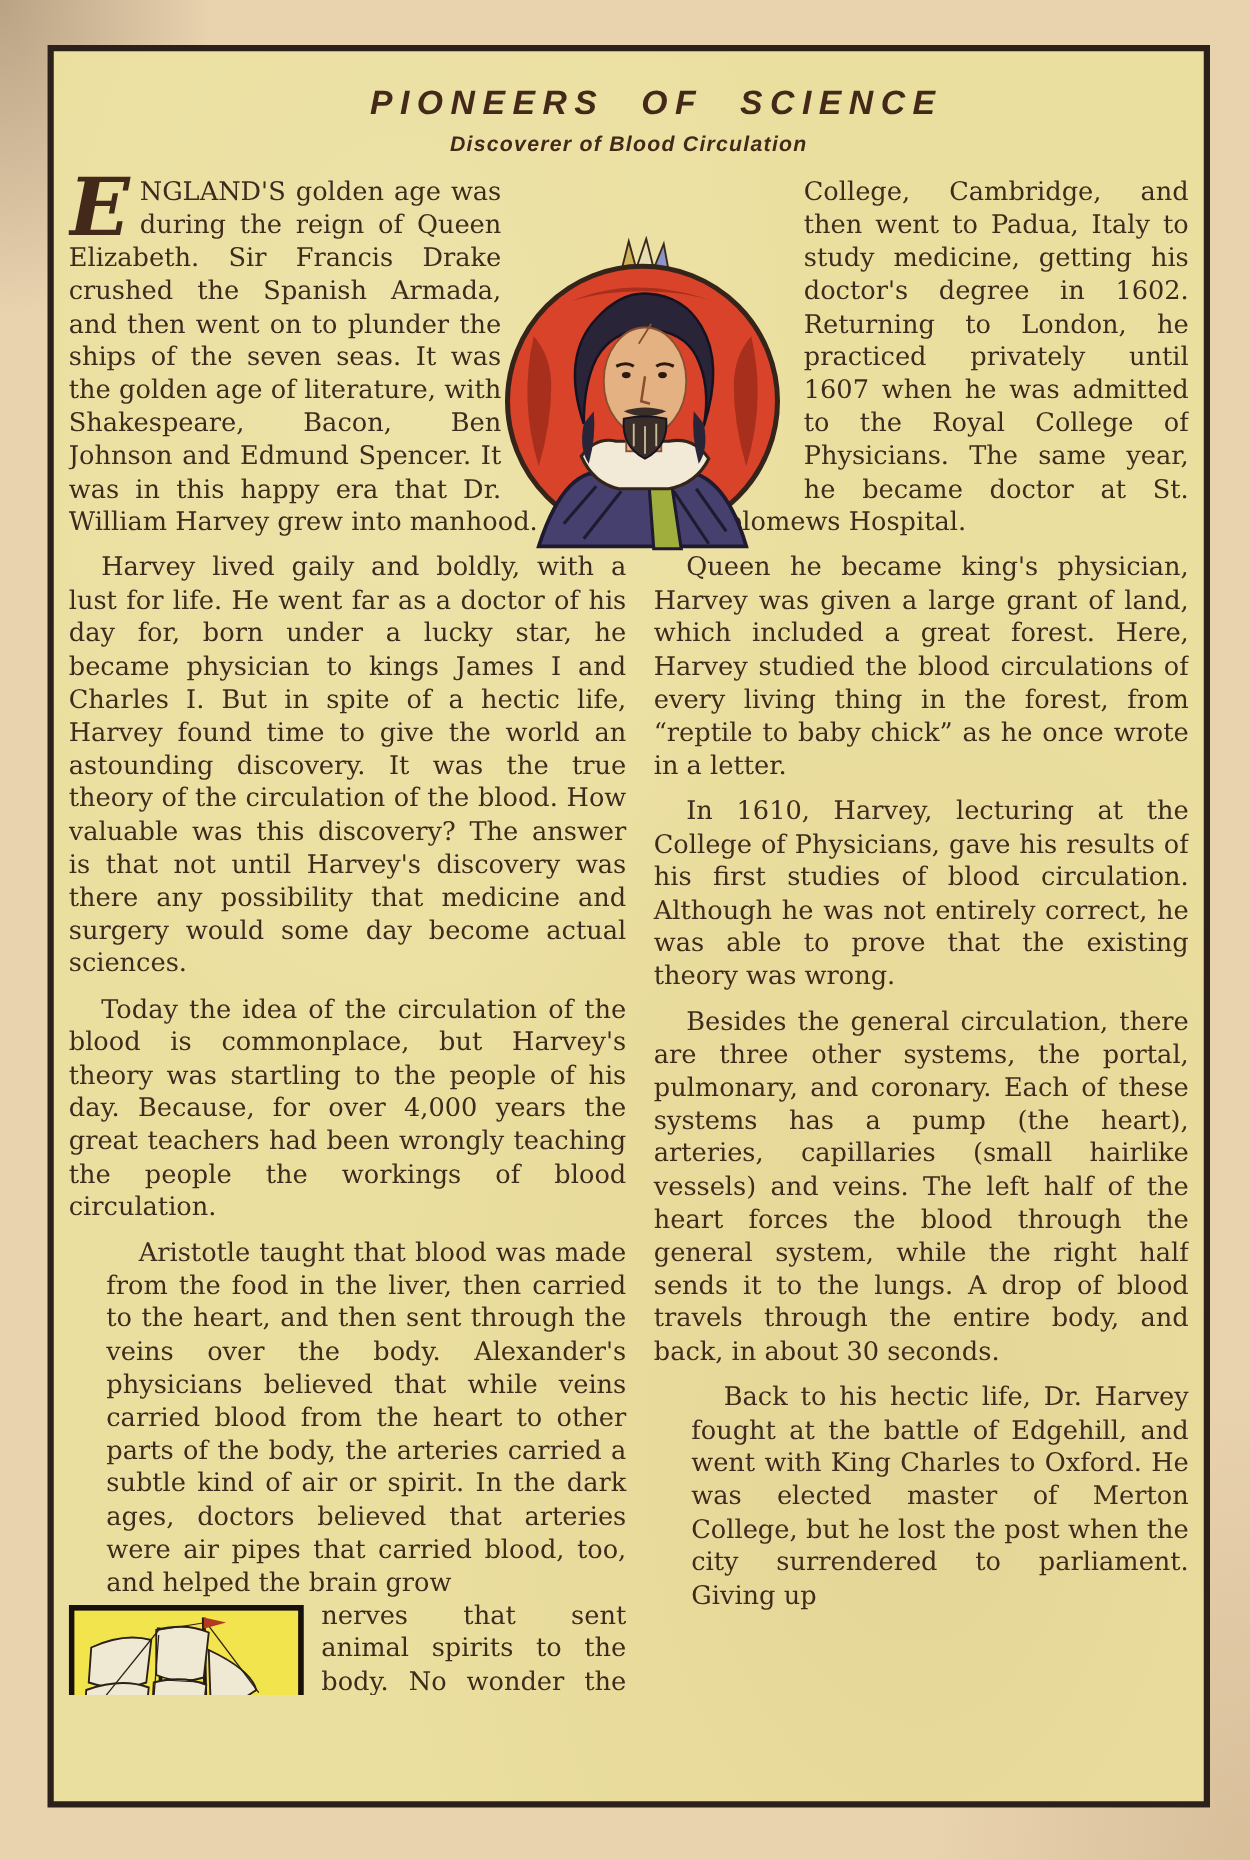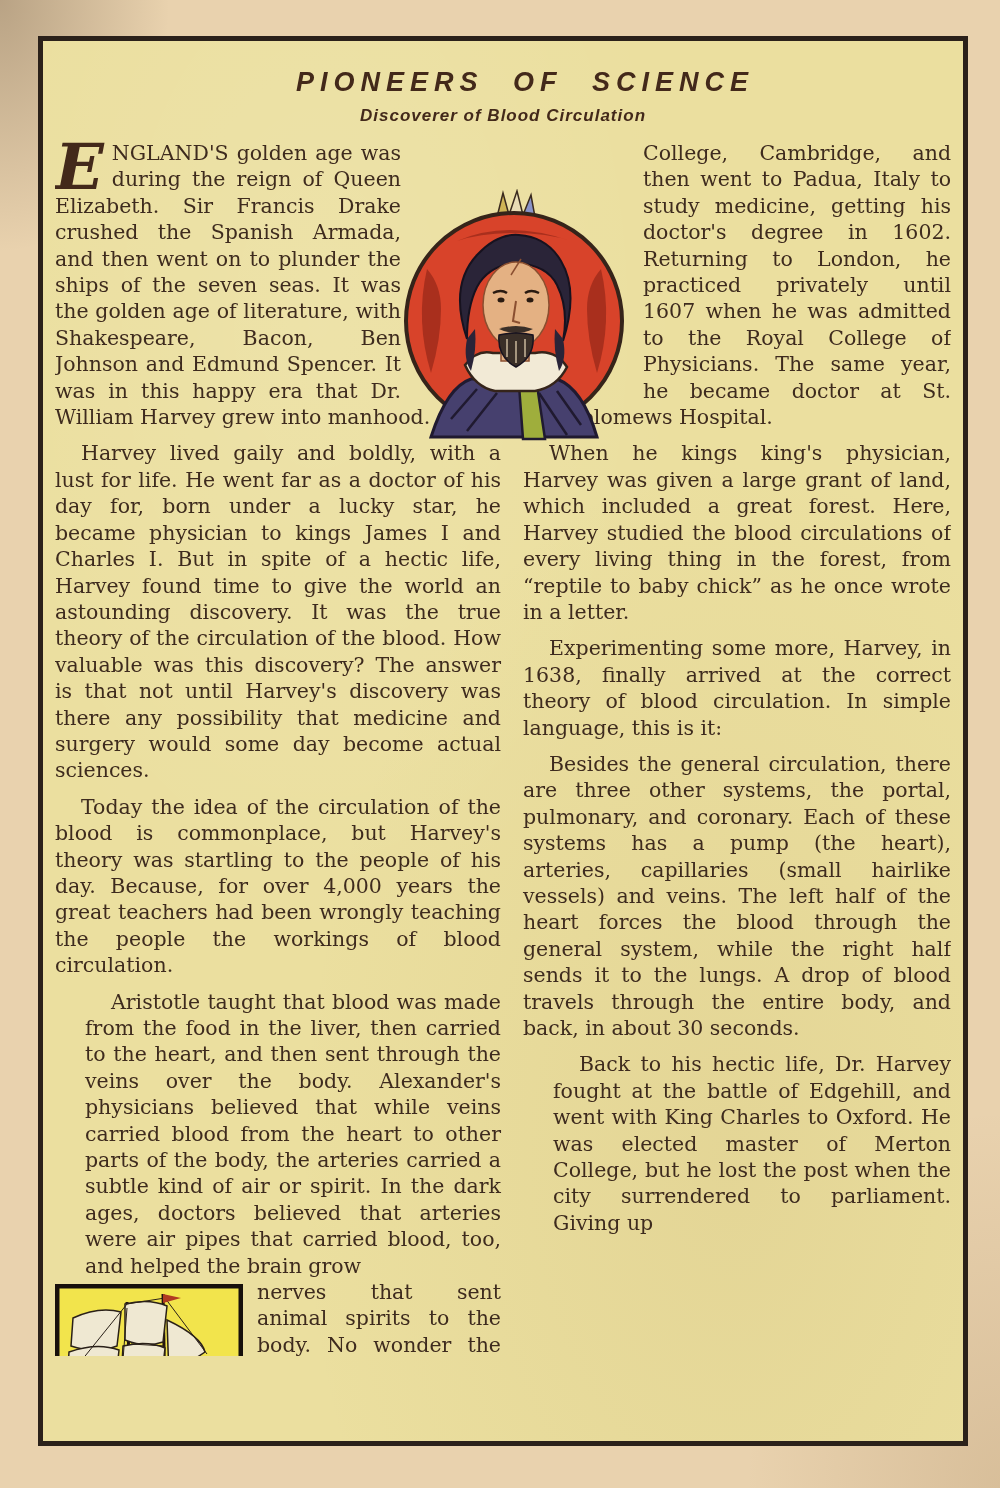--- a/index.html
+++ b/index.html
@@ -157,22 +157,22 @@
             </svg>
           </span><span>nerves that sent animal spirits to the body. No wonder the scientists of the day were startled!</span>
         </p>
 
       </div>
 
       <div class="col col-right">
         <p class="noindent">
           <span class="spacer-left"></span><span>College, Cambridge, and then went to Padua, Italy to study medicine, getting his doctor's degree in 1602. Returning to London, he practiced privately until 1607 when he was admitted to the Royal College of Physicians. The same year, he became doctor at St. Bartholomews Hospital.</span>
         </p>
-        <p><span>When he kings king's physician, Harvey was given a large grant of land, which included a great forest. Here, Harvey studied the blood circulations of every living thing in the forest, from “reptile to baby chick” as he once wrote in a letter.</span></p>
-        <p><span>Experimenting some more, Harvey, in 1638, finally arrived at the correct theory of blood circulation. In simple language, this is it:</span></p>
+        <p><span>Queen he became king's physician, Harvey was given a large grant of land, which included a great forest. Here, Harvey studied the blood circulations of every living thing in the forest, from “reptile to baby chick” as he once wrote in a letter.</span></p>
+        <p><span>In 1610, Harvey, lecturing at the College of Physicians, gave his results of his first studies of blood circulation. Although he was not entirely correct, he was able to prove that the existing theory was wrong.</span></p>
         <p><span>Besides the general circulation, there are three other systems, the portal, pulmonary, and coronary. Each of these systems has a pump (the heart), arteries, capillaries (small hairlike vessels) and veins. The left half of the heart forces the blood through the general system, while the right half sends it to the lungs. A drop of blood travels through the entire body, and back, in about 30 seconds.</span></p>
         <p class="tight"><span>Back to his hectic life, Dr. Harvey fought at the battle of Edgehill, and went with King Charles to Oxford. He was elected master of Merton College, but he lost the post when the city surrendered to parliament. Giving up</span></p>
 
       </div>
     </div>
 
     <div class="portrait">
       <svg viewBox="0 0 234 252" xmlns="http://www.w3.org/2000/svg" role="img">
 
         <path d="M100,28 L106,4 L112,26 Z" fill="#cfb455" stroke="#3a2a1e" stroke-width="1.5"></path>

